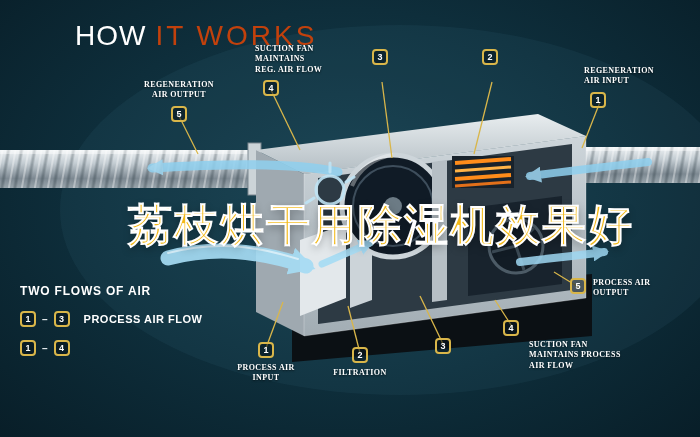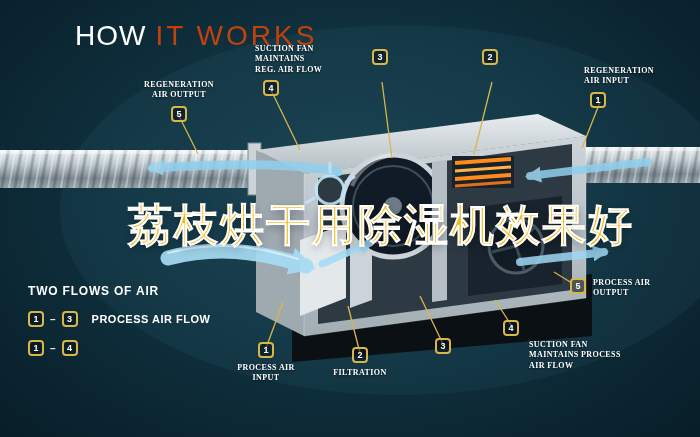--- a/index.html
+++ b/index.html
@@ -20,21 +20,21 @@
   .callout .lbl {
     font-size:8px; font-weight:700; letter-spacing:.4px; line-height:1.3;
     white-space:pre-line; text-transform:uppercase; text-shadow:0 1px 2px rgba(0,0,0,.6);font-family:Liberation Serif, serif;
   }
   .badge {
     width:16px; height:16px; border:2px solid #d9b64a; border-radius:4px;
     background:rgba(8,22,28,.6); color:#fff; font-size:9px; font-weight:700;
     display:flex; align-items:center; justify-content:center; flex:0 0 auto;
   }
 
-  .legend { position:absolute; left:28px; top:284px; color:#fff; }
+  .legend { position:absolute; left:20px; top:284px; color:#fff; }
   .legend-head { font-size:12px; font-weight:700; letter-spacing:.8px; }
   .legend-row { display:flex; align-items:center; gap:6px; margin-top:13px; }
   .legend-row .dash { font-size:10px; font-weight:700; color:#e6ecef; }
   .legend-row .legend-lbl { font-size:11px; font-weight:700; letter-spacing:.5px; margin-left:8px; }
 
   .overlay-text {
     position:absolute; left:100px; top:196px; z-index:5; white-space:nowrap;
     font-size:44px; font-weight:400; letter-spacing:2px; color:#f3b917;
     -webkit-text-stroke:2px #ffffff;
     text-shadow:0 3px 8px rgba(0,0,0,.45);

